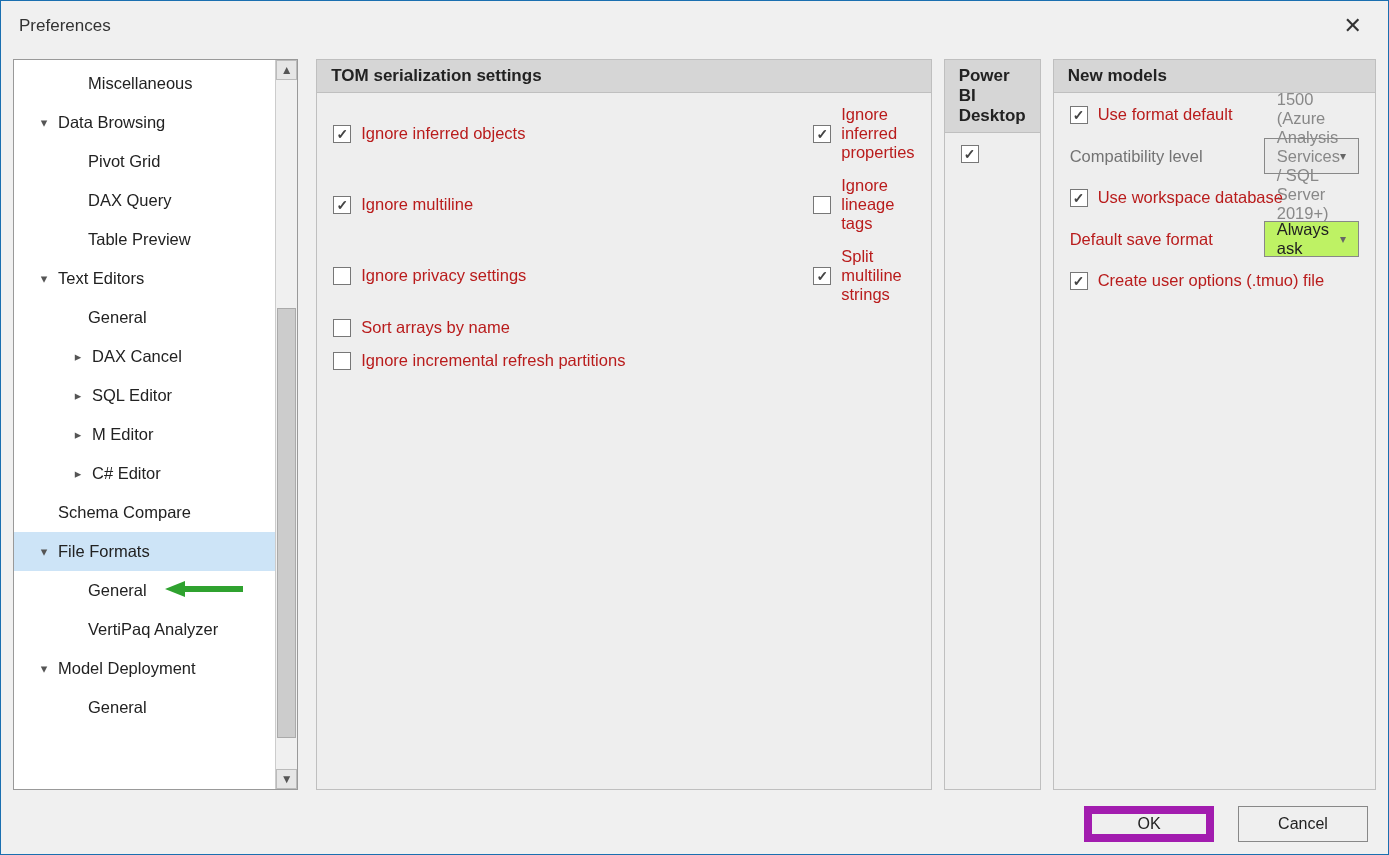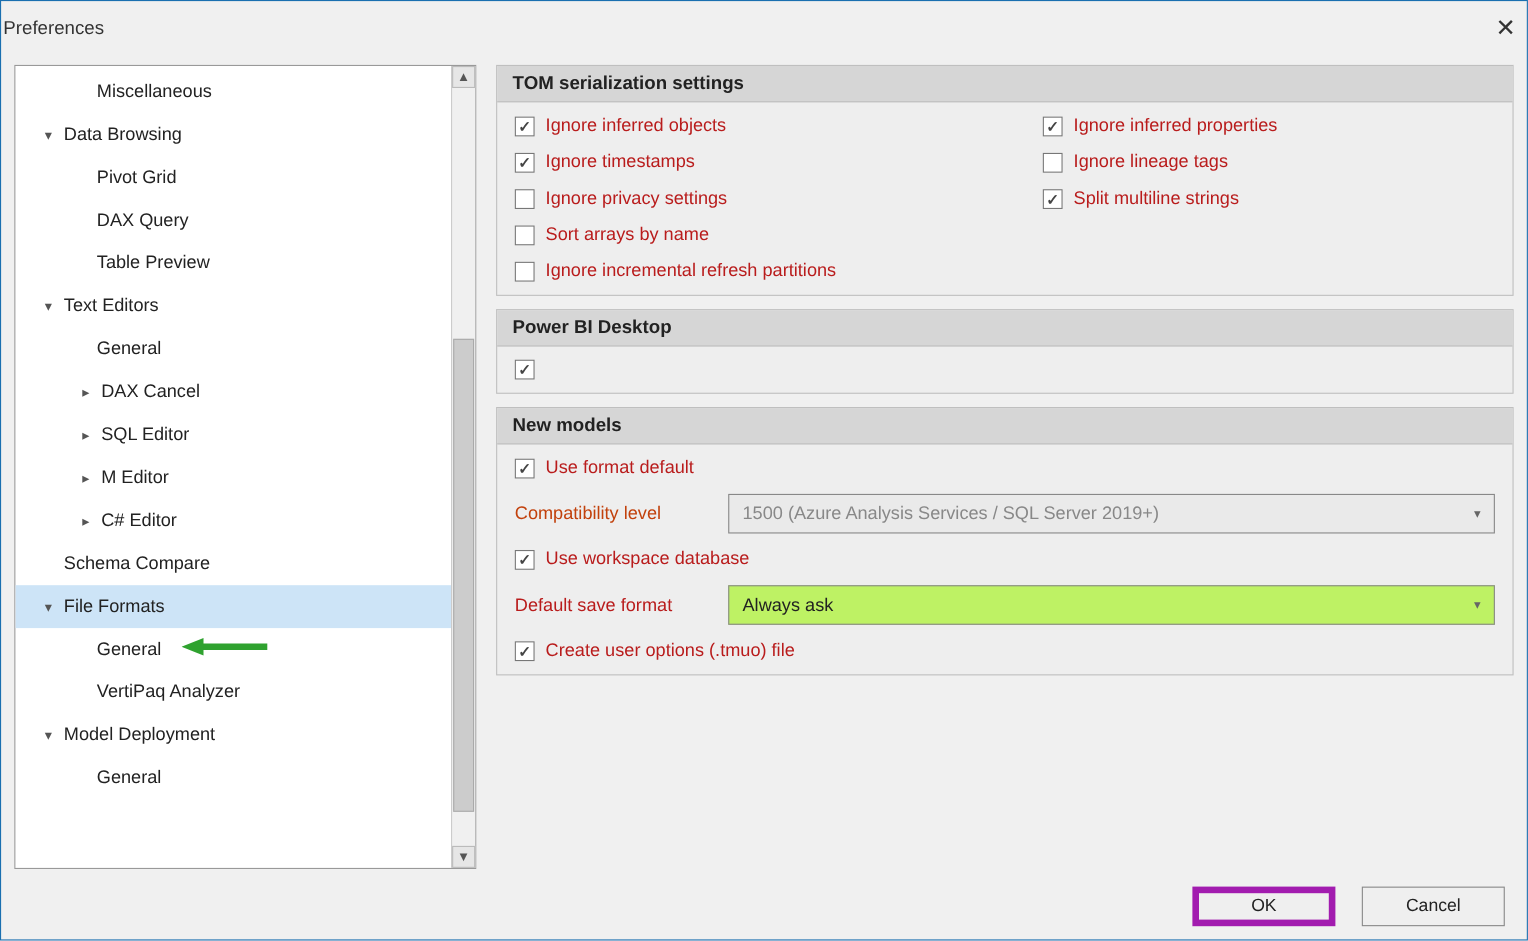--- a/index.html
+++ b/index.html
@@ -16,42 +16,42 @@
     background: #f0f0f0;
     border: 1px solid #1a6fb0;
     display: flex;
     flex-direction: column;
     position: relative;
   }
   .titlebar {
     height: 50px;
     display: flex;
     align-items: center;
-    padding: 0 2px;
+    padding: 0 18px;
     font-size: 17px;
     color: #333;
   }
   .titlebar .close {
     margin-left: auto;
     font-size: 22px;
     color: #333;
     cursor: pointer;
     padding: 4px 8px;
   }
   .content {
     flex: 1;
     display: flex;
     padding: 8px 12px 4px 12px;
     gap: 18px;
     overflow: hidden;
   }
 
   
   .tree-wrap {
-    width: 420px;
+    width: 352px;
     background: #fff;
     border: 1px solid #999;
     position: relative;
     display: flex;
   }
   .tree {
     flex: 1;
     overflow: hidden;
     padding-top: 4px;
   }
@@ -113,21 +113,21 @@
   
   .arrow-anno {
     display:inline-block;
     margin-left: 18px;
   }
 
   
   .settings {
     flex: 1;
     display: flex;
-    flex-direction: column;
+    flex-direction: row;
     gap: 12px;
   }
   .group {
     border: 1px solid #bfbfbf;
     background: #eee;
   }
   .group-header {
     background: #d6d6d6;
     border-bottom: 1px solid #bfbfbf;
     font-weight: 600;
@@ -162,21 +162,21 @@
     color: #333;
     cursor: pointer;
     flex-shrink:0;
   }
   .chk.checked::after {
     content: "✓";
     color: #444;
     font-weight: bold;
   }
   .label { color: #b91c1c; }
-  .label.muted { color: #c2410c; }
+  .label.muted { color: #737373; }
 
   .form-row {
     display:flex;
     align-items:center;
     gap:14px;
   }
   .form-label { min-width: 180px; }
   .combo {
     flex:1;
     height: 36px;
@@ -207,21 +207,21 @@
     min-width: 130px;
     height: 36px;
     background: #efefef;
     border: 1px solid #888;
     display:flex;
     align-items:center;
     justify-content:center;
     cursor:pointer;
     font-size: 16px;
   }
-  .btn.primary { border: 6px solid #a21caf; }
+  .btn.primary { border: 8px solid #a21caf; }
 </style>
 </head>
 <body>
 
 <div class="dialog">
 
   <div class="titlebar">
     <span>Preferences</span>
     <span class="close">✕</span>
   </div>
@@ -321,21 +321,21 @@
               <div class="row">
                 <span class="chk checked"></span>
                 <span class="label">Ignore inferred objects</span>
               </div>
               <div class="row">
                 <span class="chk checked"></span>
                 <span class="label">Ignore inferred properties</span>
               </div>
               <div class="row">
                 <span class="chk checked"></span>
-                <span class="label">Ignore timestamps</span>
+                <span class="label">Ignore multiline</span>
               </div>
               <div class="row">
                 <span class="chk"></span>
                 <span class="label">Ignore lineage tags</span>
               </div>
               <div class="row">
                 <span class="chk"></span>
                 <span class="label">Ignore privacy settings</span>
               </div>
               <div class="row">

